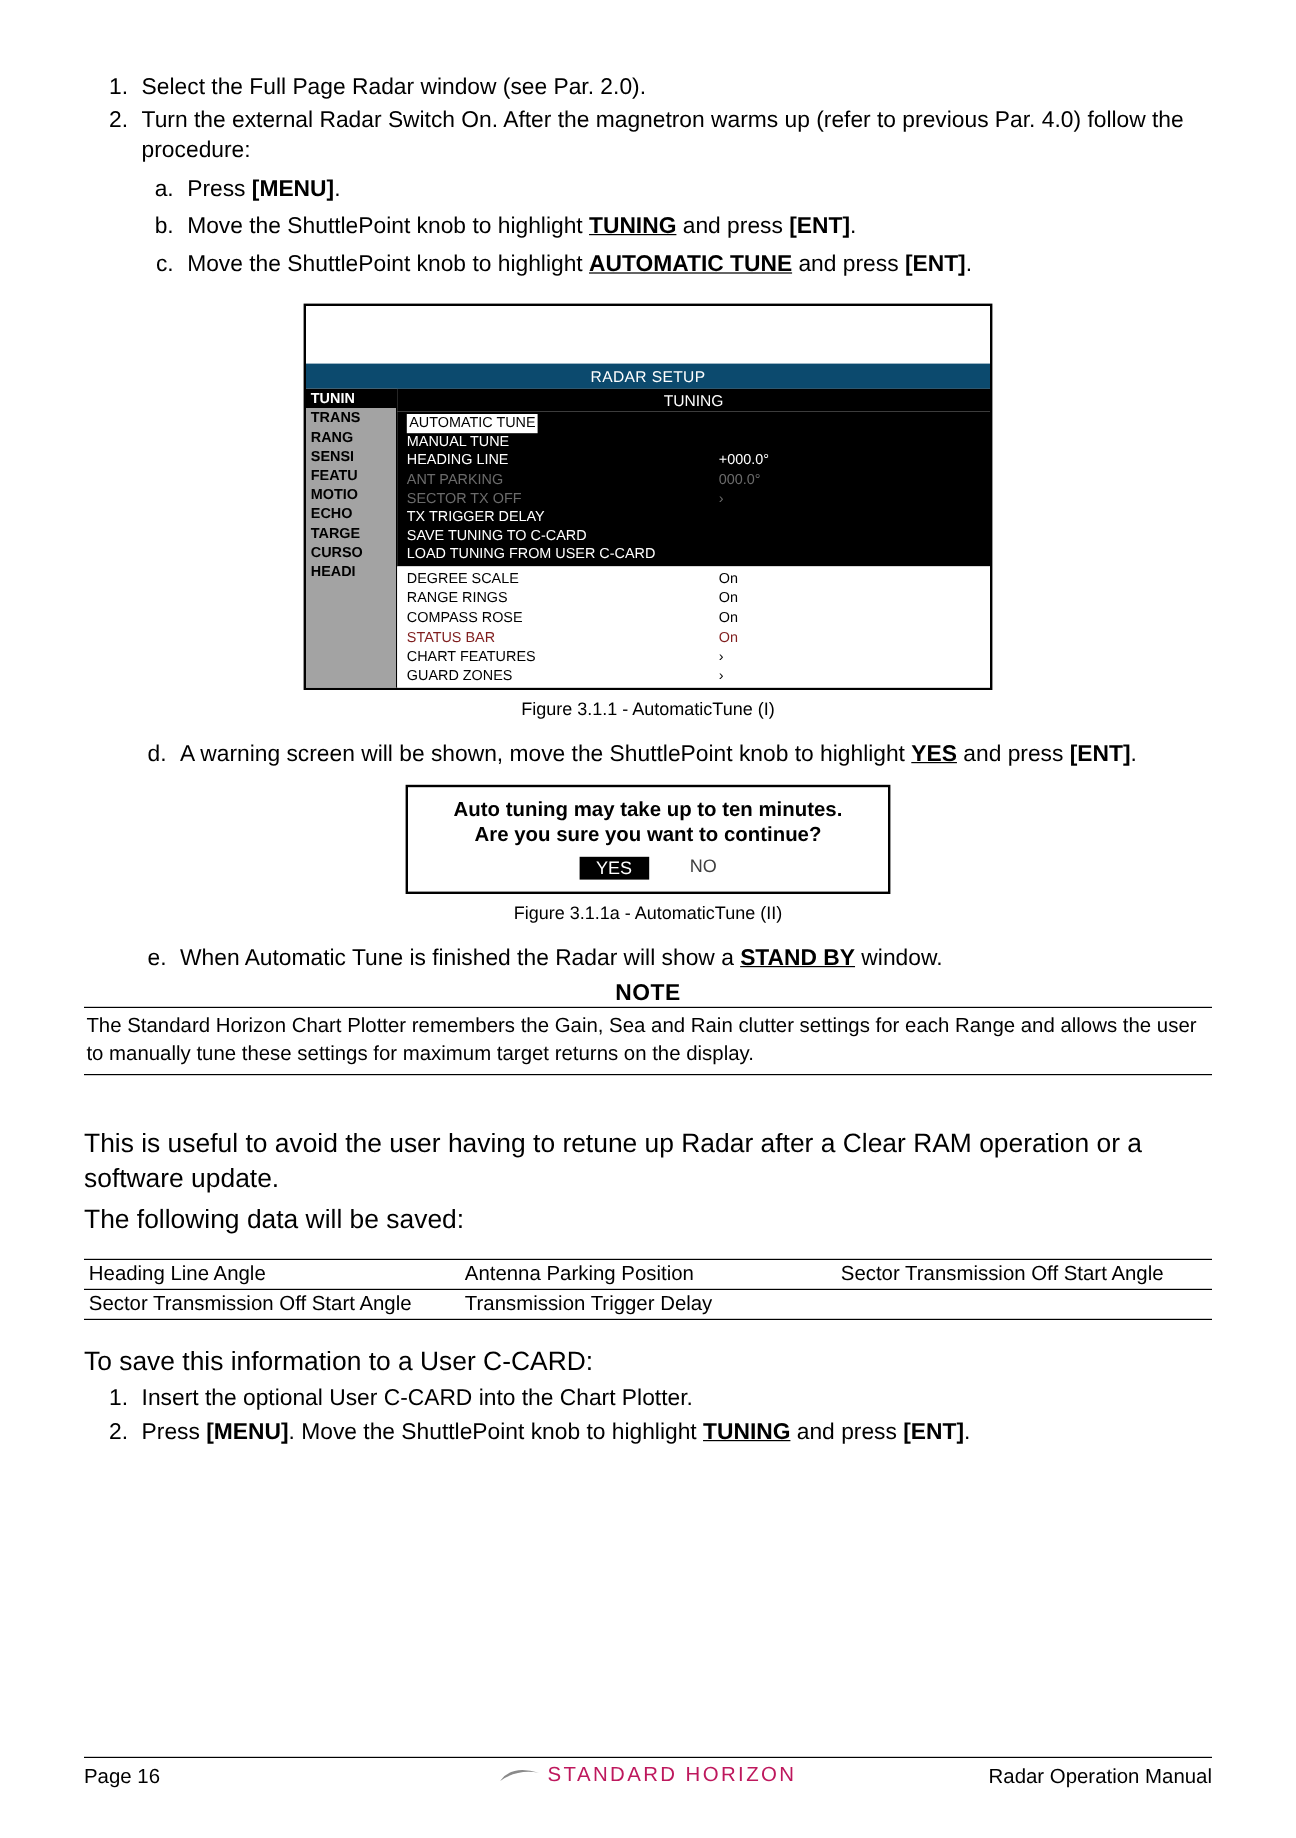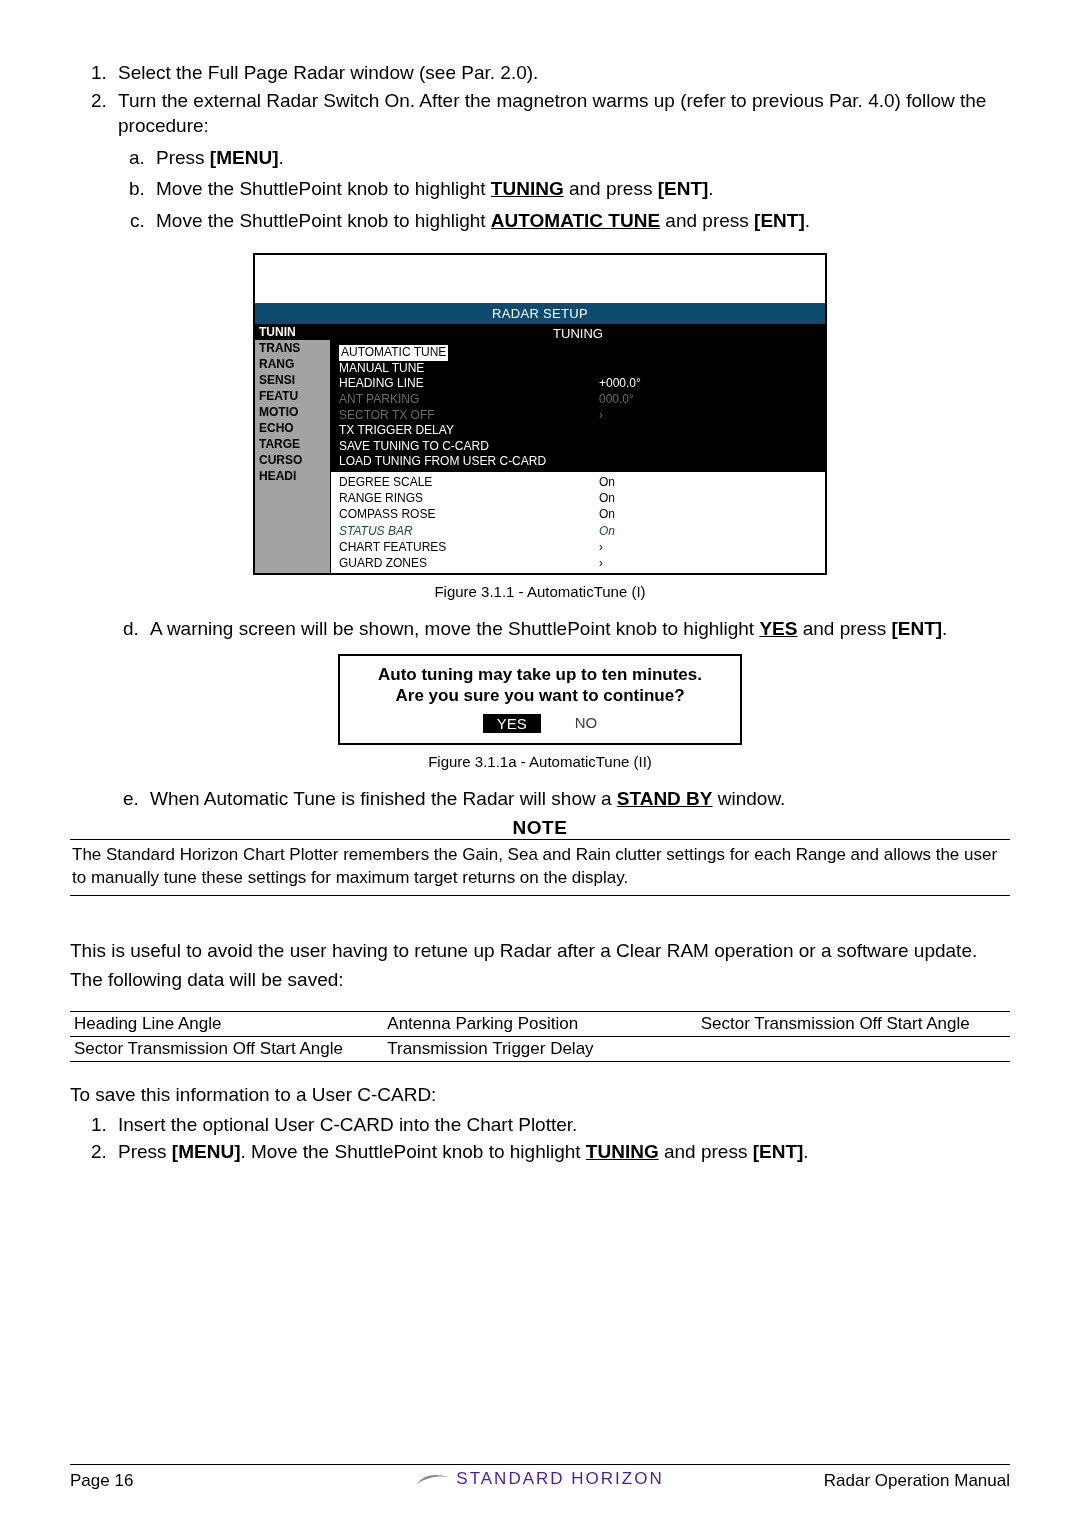--- a/index.html
+++ b/index.html
@@ -26,46 +26,46 @@
   .rmenu{background:#000;color:#fff;padding:2px 8px;}
   .rmenu .row{display:flex;font-size:12px;line-height:1.3;}
   .rmenu .row .lab{flex:0 0 260px;}
   .rmenu .row .val{flex:1;}
   .rmenu .hl{background:#fff;color:#000;padding:0 2px;display:inline-block;}
   .rmenu .dim{color:#6b6b6b;}
   .rlist{padding:2px 8px;background:#fff;}
   .rlist .row{display:flex;font-size:12px;line-height:1.35;}
   .rlist .row .lab{flex:0 0 260px;}
   .rlist .row .val{flex:1;}
-  .rlist .dim{color:#14532d;font-style:italic;}
+  .rlist .dim{color:#7f1d1d;}
   
   .warn-wrap{display:flex;justify-content:center;margin:10px 0 4px 0;}
   .warn{width:400px;border:2px solid #000;}
   .whdr{background:#000;color:#fff;text-align:center;font-size:22px;font-weight:400;letter-spacing:1px;padding:4px 0;}
   .wbody{padding:8px 6px 10px 6px;text-align:center;}
   .wbody .line{font-size:17px;font-weight:700;line-height:1.25;}
   .woptions{display:flex;justify-content:center;gap:34px;margin-top:8px;}
   .wopt{font-size:15px;color:#404040;}
   .wopt.yes{background:#000;color:#fff;padding:1px 14px;}
   .notehdr{text-align:center;font-weight:700;font-size:19px;letter-spacing:0.5px;margin:4px 0 0 0;}
   .noteblock{border-top:1.5px solid #000;border-bottom:1.5px solid #000;padding:4px 2px 6px 2px;margin:0 0 42px 0;font-size:17px;line-height:1.3;}
   .secnum{font-weight:700;font-size:22px;margin:0 0 8px 0;}
-  .para{font-size:19px;line-height:1.35;margin:0 0 4px 0;}
+  .para{font-size:22px;line-height:1.35;margin:0 0 4px 0;}
   
   .savetbl{width:100%;border-top:1.5px solid #000;border-bottom:1.5px solid #000;margin:18px 0 20px 0;font-size:17px;}
   .savetbl .trow{display:flex;border-bottom:1px solid #000;}
   .savetbl .trow:first-child{border-bottom:1px solid #000;}
   .savetbl .trow:last-child{border-bottom:none;}
   .savetbl .tcell{flex:1;padding:2px 4px;}
   
   .foot{position:absolute;left:70px;right:70px;bottom:40px;border-top:1.5px solid #000;padding-top:4px;display:flex;align-items:center;font-size:17px;}
   .foot .l{flex:1;text-align:left;}
   .foot .c{flex:1;text-align:center;}
   .foot .r{flex:1;text-align:right;}
-  .logo{display:inline-flex;align-items:center;gap:6px;color:#4c1d95;font-size:17px;letter-spacing:2px;}
+  .logo{display:inline-flex;align-items:center;gap:6px;color:#be185d;font-size:17px;letter-spacing:2px;}
   .logo svg{width:34px;height:16px;}
 </style>
 </head>
 <body>
 
 <div class="page">
 
   <ol class="main">
     <li><span>Select the Full Page Radar window (see Par. 2.0).</span></li>
     <li>

